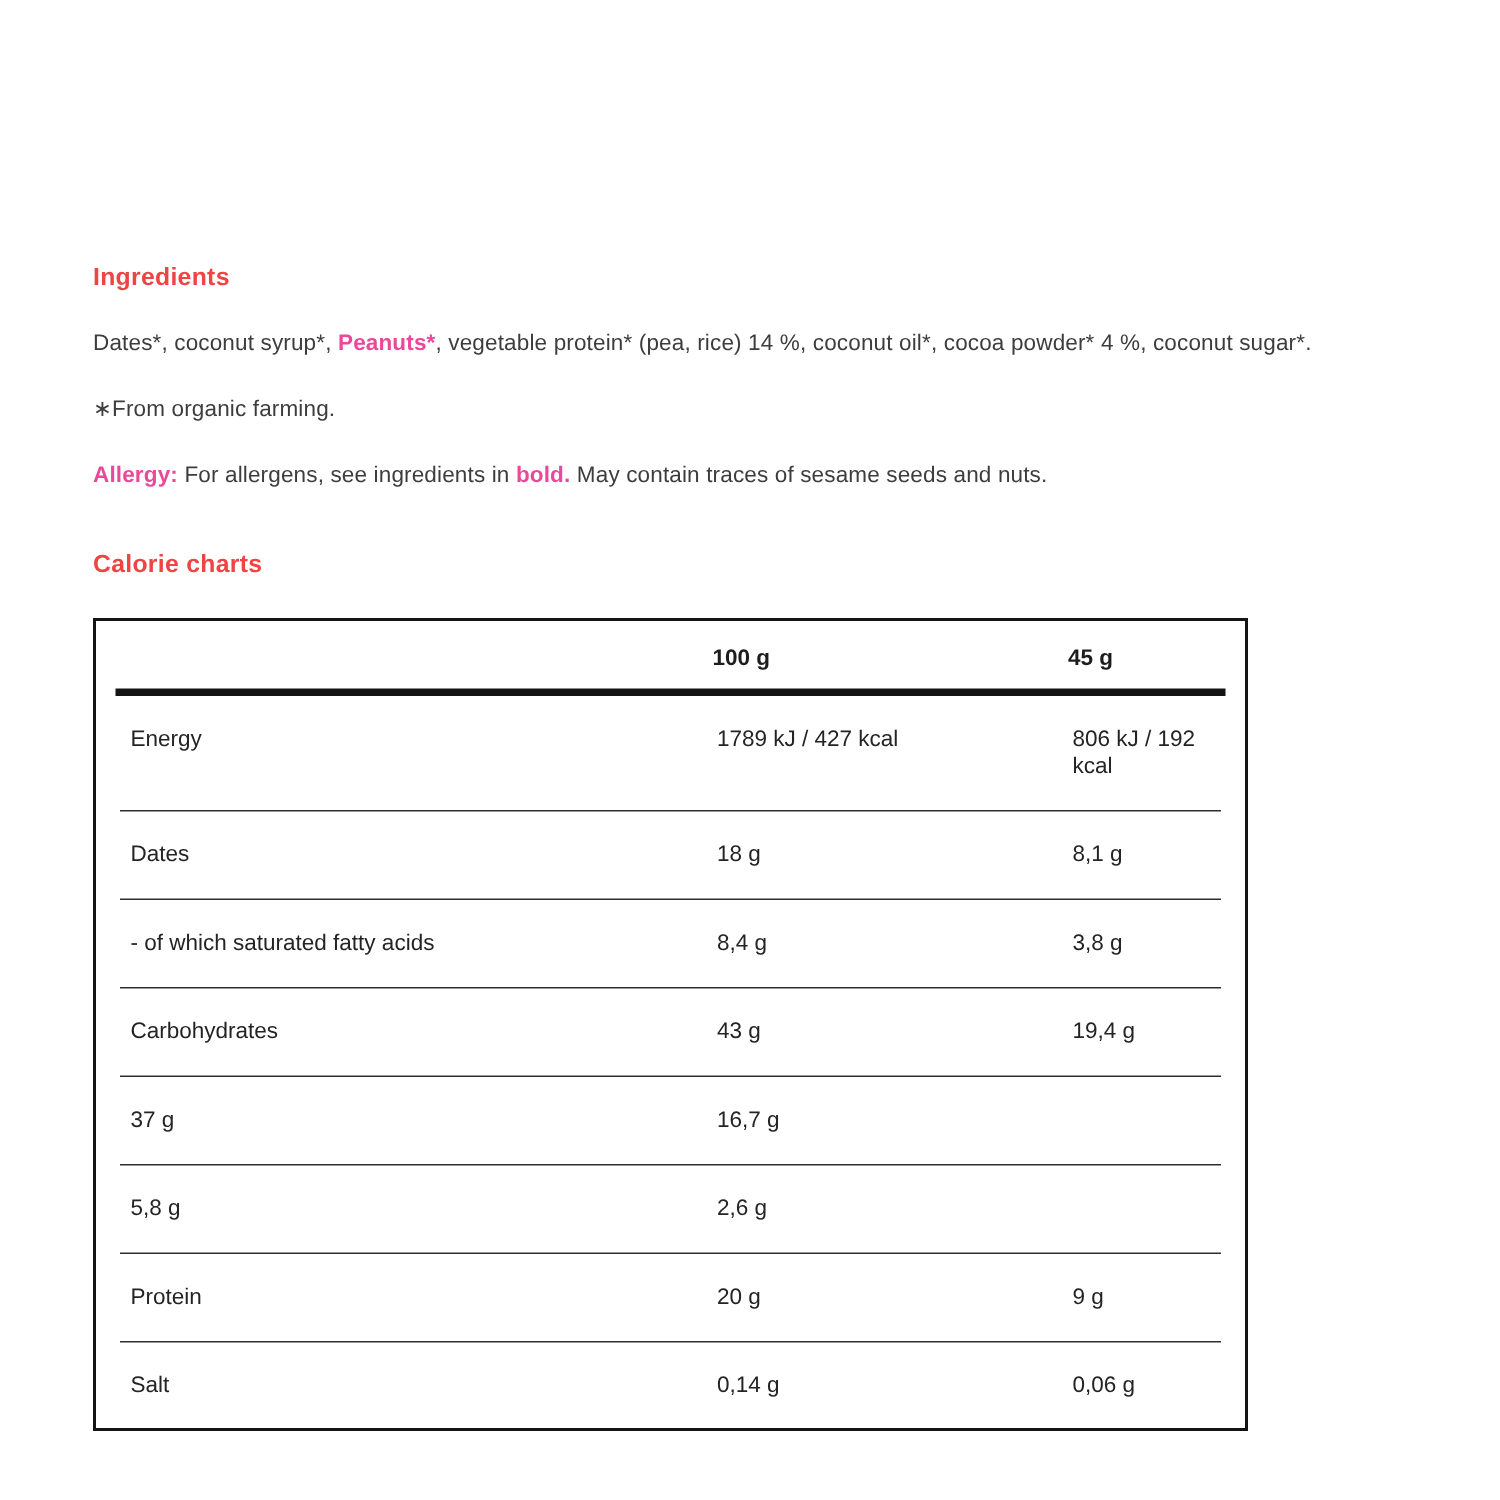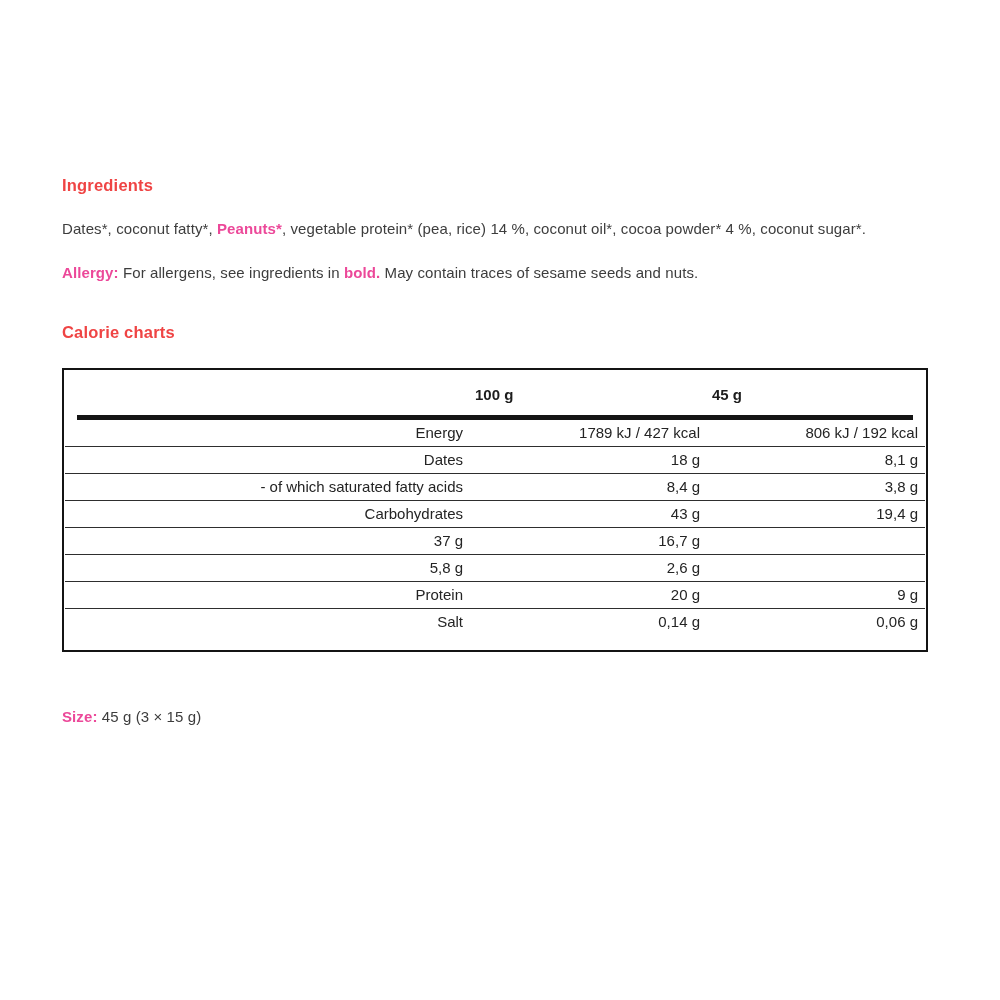--- a/index.html
+++ b/index.html
@@ -18,48 +18,49 @@
   p.body-text {
     margin: 25px 0 0 0; font-size: 15px; line-height: 19px;
     color: #3d3d3d; letter-spacing: .1px;
   }
   p.nowrap { white-space: nowrap; }
   .bold { font-weight: bold; color: #ec4899; }
 
   .calorie-section h2.section-heading { margin-top: 41px; }
 
   .nutrition-table {
-    margin-top: 27px; width: 866px; box-sizing: border-box;
+    margin-top: 27px; width: 770px; box-sizing: border-box;
     border: 2px solid #141414; background: #fff;
     font-size: 15px; color: #242424;
   }
   .t-header {
     display: grid; grid-template-columns: 391px 237px 1fr;
     padding: 16px 20px 11px 20px;
     font-weight: bold; color: #1d1d1d; line-height: 18px;
   }
   .t-thick-rule { height: 5px; background: #141414; margin: 0 13px; }
   .t-row {
     display: grid; grid-template-columns: 391px 237px 1fr;
-    padding: 4px 7px; margin: 0 1px;
+    padding: 20px 7px; margin: 0 16px;
     border-bottom: 1.5px solid #2e2e2e;
-    line-height: 18px; color: #242424; text-align: right;
+    line-height: 18px; color: #242424;
   }
   .t-row:last-child { border-bottom: none; padding-bottom: 19px; }
 
   p.size-line { margin-top: 55px; }
 </style>
 </head>
 <body>
 
 <div class="page">
 
   <section class="ingredients-section">
     <h2 class="section-heading">Ingredients</h2>
-    <p class="body-text nowrap"><span>Dates*, coconut fatty*, </span><span class="bold">Peanuts*</span><span>, vegetable protein* (pea, rice) 14 %, coconut oil*, cocoa powder* 4 %, coconut sugar*.</span></p>
+    <p class="body-text nowrap"><span>Dates*, coconut syrup*, </span><span class="bold">Peanuts*</span><span>, vegetable protein* (pea, rice) 14 %, coconut oil*, cocoa powder* 4 %, coconut sugar*.</span></p>
+    <p class="body-text">∗From organic farming.</p>
     <p class="body-text"><span class="bold">Allergy:</span><span> For allergens, see ingredients in </span><span class="bold">bold.</span><span> May contain traces of sesame seeds and nuts.</span></p>
   </section>
 
   <section class="calorie-section">
     <h2 class="section-heading">Calorie charts</h2>
 
     <div class="nutrition-table">
       <div class="t-header">
         <span></span>
         <span>100 g</span>

